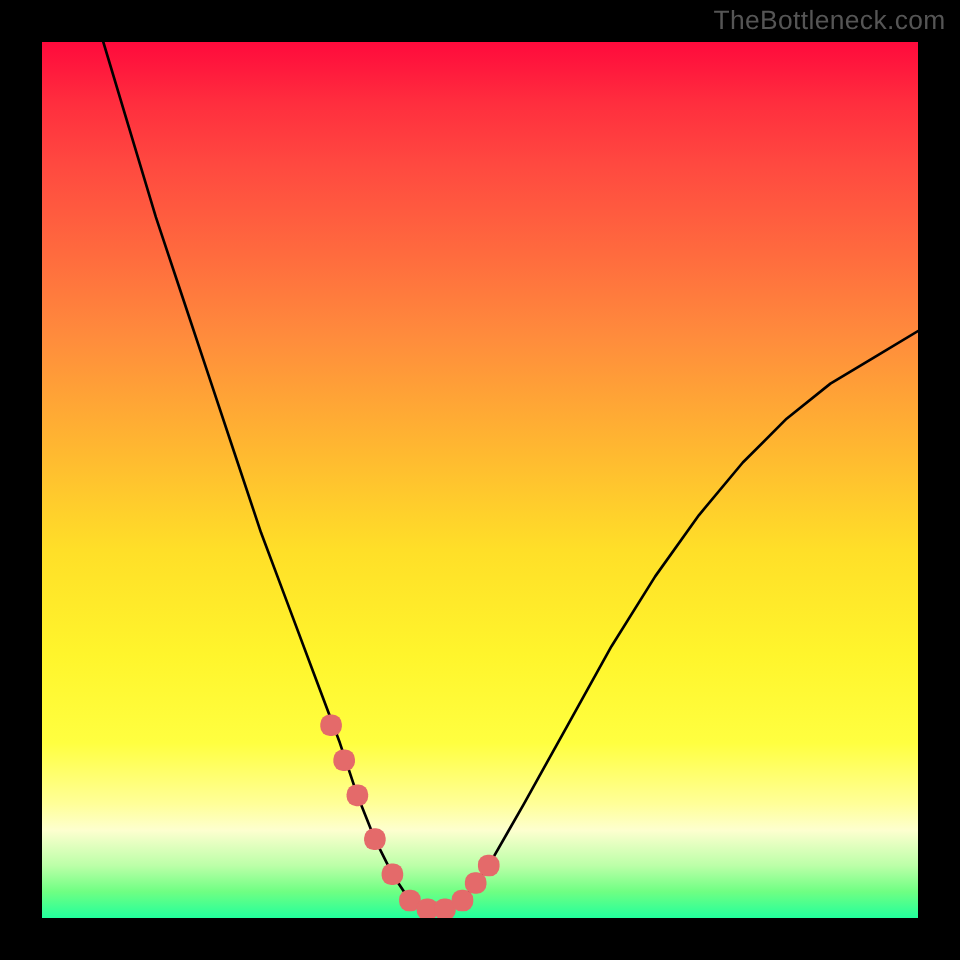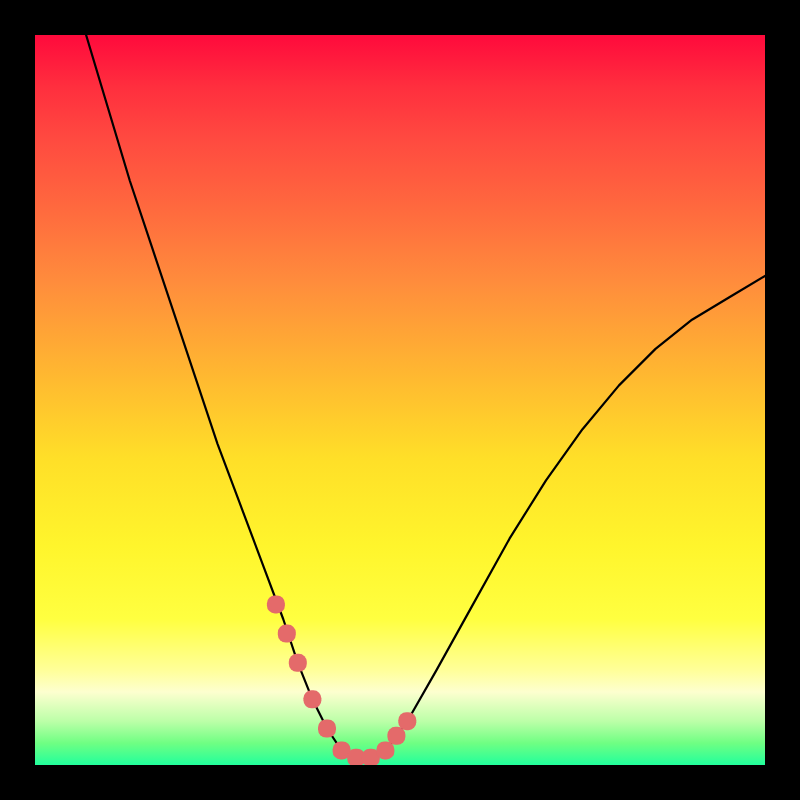--- a/index.html
+++ b/index.html
@@ -56,20 +56,21 @@
     );
   }
   svg.curve {
     position: absolute;
     inset: 0;
   }
 </style>
 </head>
 <body>
 <div class="container">
+  <div class="watermark">TheBottleneck.com</div>
   <div class="plot-area">
     <div class="gradient-bg"></div>
     <svg class="curve" viewBox="0 0 730 730" preserveAspectRatio="none">
 
       <path id="main-path" d="M51.1 0.0 L73.0 73.0 L94.9 146.0 L116.8 211.7 L138.7 277.4 L160.6 343.1 L182.5 408.8 L204.4 467.2 L226.3 525.6 L248.2 584.0 L262.8 627.8 L277.4 664.3 L292.0 693.5 L306.6 715.4 L321.2 722.7 L335.8 722.7 L350.4 715.4 L372.3 686.2 L401.5 635.1 L438.0 569.4 L474.5 503.7 L511.0 445.3 L547.5 394.2 L584.0 350.4 L620.5 313.9 L657.0 284.7 L693.5 262.8 L730.0 240.9" fill="none" stroke="#000000" stroke-width="2.2" stroke-linecap="round" stroke-linejoin="round"></path>
 
       <g id="highlight-dots">
           <rect x="231.9" y="560.4" width="18" height="18" rx="8" ry="8" fill="#e46a6a"></rect>
           <rect x="242.8" y="589.6" width="18" height="18" rx="8" ry="8" fill="#e46a6a"></rect>
           <rect x="253.8" y="618.8" width="18" height="18" rx="8" ry="8" fill="#e46a6a"></rect>

